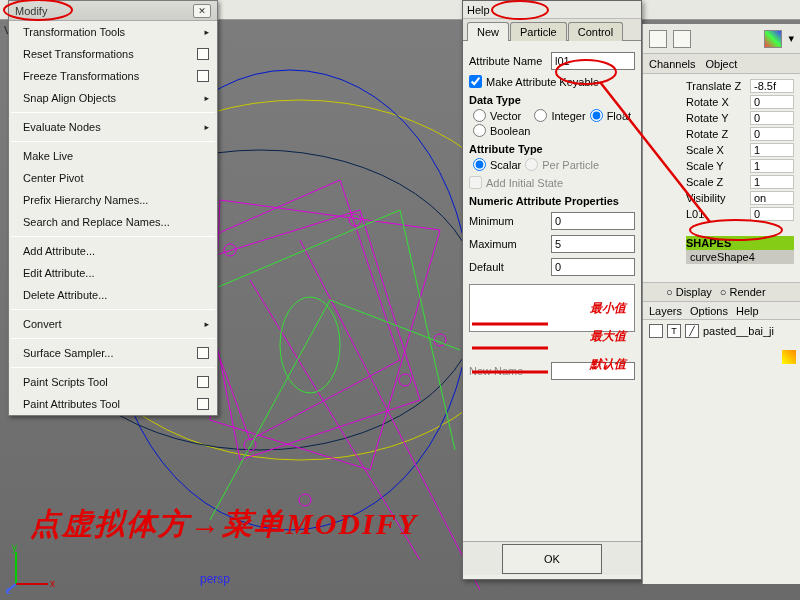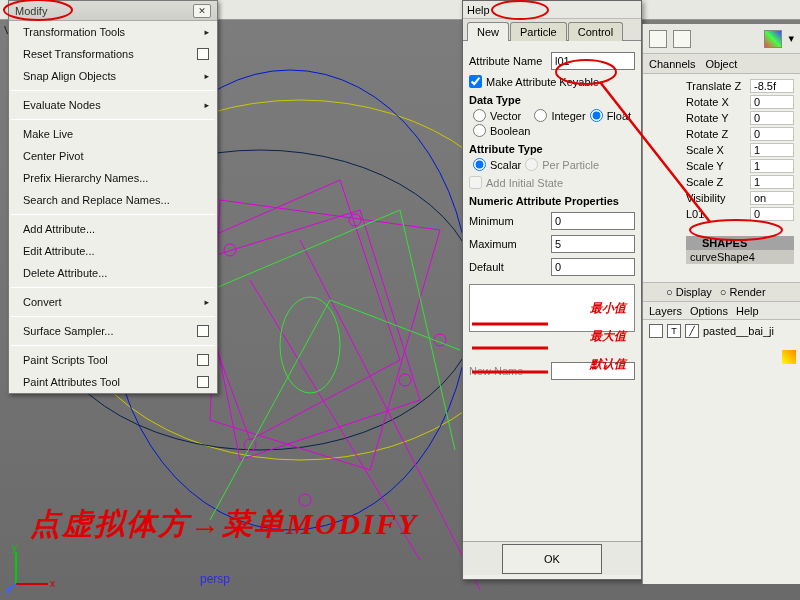--- a/index.html
+++ b/index.html
@@ -41,21 +41,21 @@
 textarea.enum { width:100%; height:48px; resize:none; border:1px solid #888; background:#fff; margin-top:3px;}
 
 
 .cbox { position:absolute; right:0; top:24px; width:158px; height:560px; background:#efefe9; border-left:1px solid #888;}
 .cbox-iconrow { height:30px; border-bottom:1px solid #bbb; display:flex; align-items:center; justify-content:flex-end; gap:6px; padding:0 6px; background:#e8e8e2;}
 .ic { width:18px; height:18px; border:1px solid #888; background:#f8f8f2;}
 .cbox-head { height:20px; display:flex; align-items:center; padding-left:6px; border-bottom:1px solid #bbb; background:#e2e2da; gap:10px;}
 .attrs { padding:4px 6px 6px 6px;margin-left:37px;}
 .attr { display:flex; justify-content:space-between; height:16px; align-items:center;}
 .attr span.v { background:#fff; border:1px solid #c5c5bf; width:44px; text-align:left; padding-left:3px; height:14px; line-height:13px;}
-.shapes-lbl { background:#a3a3a3; font-weight:bold; padding:1px 16px; margin-top:4px;}
+.shapes-lbl { background:#84cc16; font-weight:bold; padding:1px 0; margin-top:4px;}
 .shape-name { background:#c9c9c1; padding:1px 4px;}
 .cbox-tabs { margin-top:12px; height:20px; display:flex; align-items:center; padding:0 23px; gap:8px; border-top:1px solid #bbb; border-bottom:1px solid #bbb; background:#e2e2da;}
 .cbox-tabs span.rad::before { content:"○ "; }
 .cbox-menus { height:18px; display:flex; align-items:center; gap:8px; padding:0 6px; border-bottom:1px solid #bbb; background:#e8e8e2;}
 .layer-row { display:flex; align-items:center; gap:4px; padding:4px 6px;}
 .layer-row .sq { width:14px; height:14px; border:1px solid #666; background:#fff; display:flex; align-items:center; justify-content:center; font-size:9px;}
 .palette { position:absolute; right:4px; bottom:220px; width:14px; height:14px; background:linear-gradient(45deg,#ff0,#f80);}
 
 
 .anno { position:absolute; pointer-events:none; }
@@ -108,20 +108,24 @@
   <div id="menu-items">
       <div class="menu-item">
         <span>Transformation Tools</span>
         <span class="submenu-arrow">▸</span>
       </div>
       <div class="menu-item">
         <span>Reset Transformations</span>
         <span class="opt-box"></span>
       </div>
       <div class="menu-item">
+        <span>Freeze Transformations</span>
+        <span class="opt-box"></span>
+      </div>
+      <div class="menu-item">
         <span>Snap Align Objects</span>
         <span class="submenu-arrow">▸</span>
       </div>
       <div class="menu-sep"></div>
       <div class="menu-item">
         <span>Evaluate Nodes</span>
         <span class="submenu-arrow">▸</span>
       </div>
       <div class="menu-sep"></div>
       <div class="menu-item">

